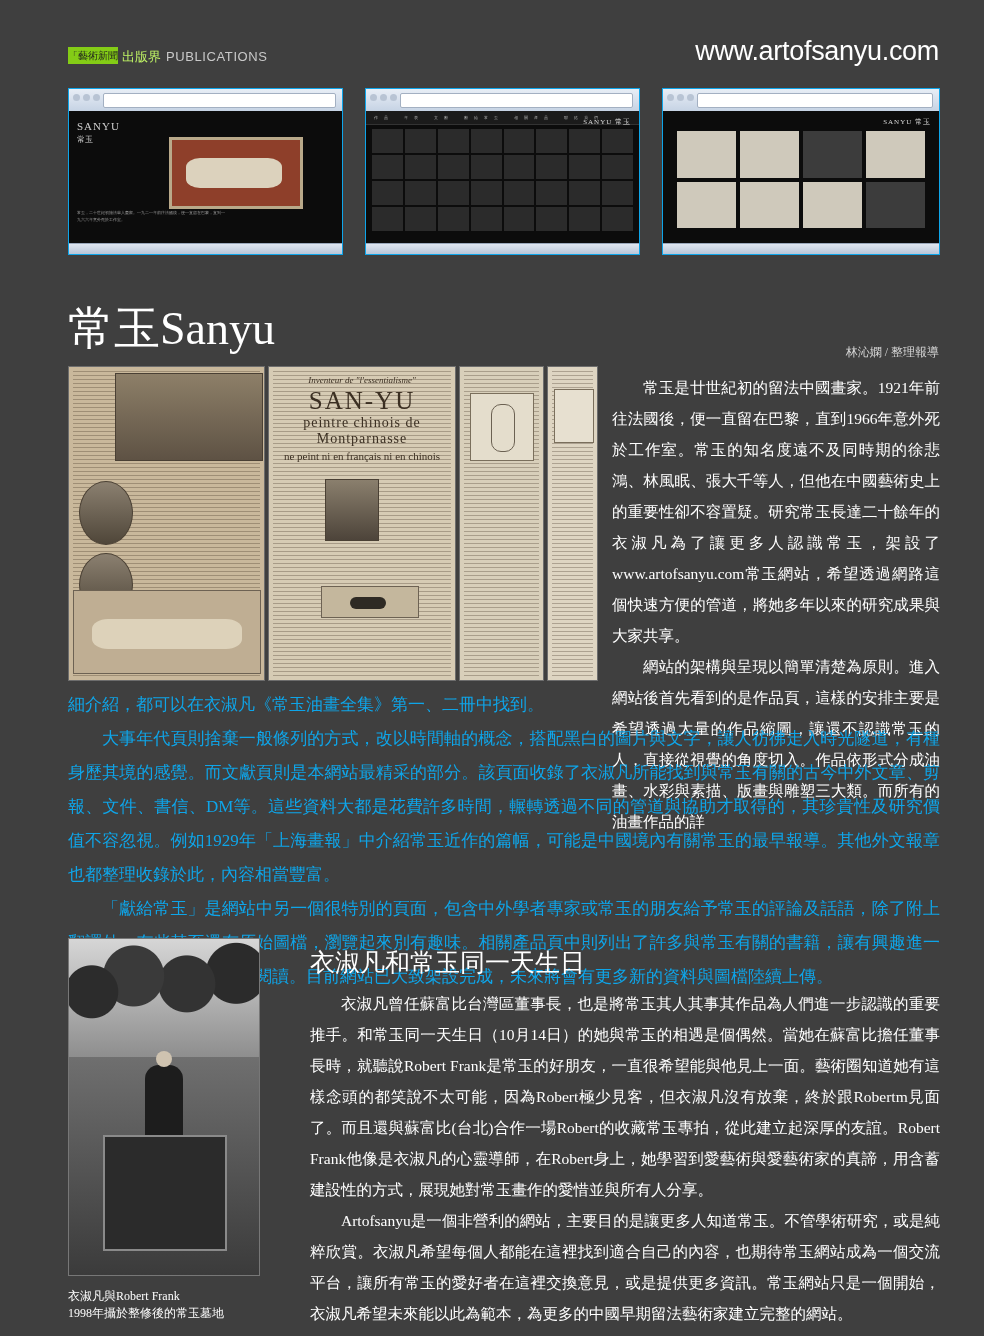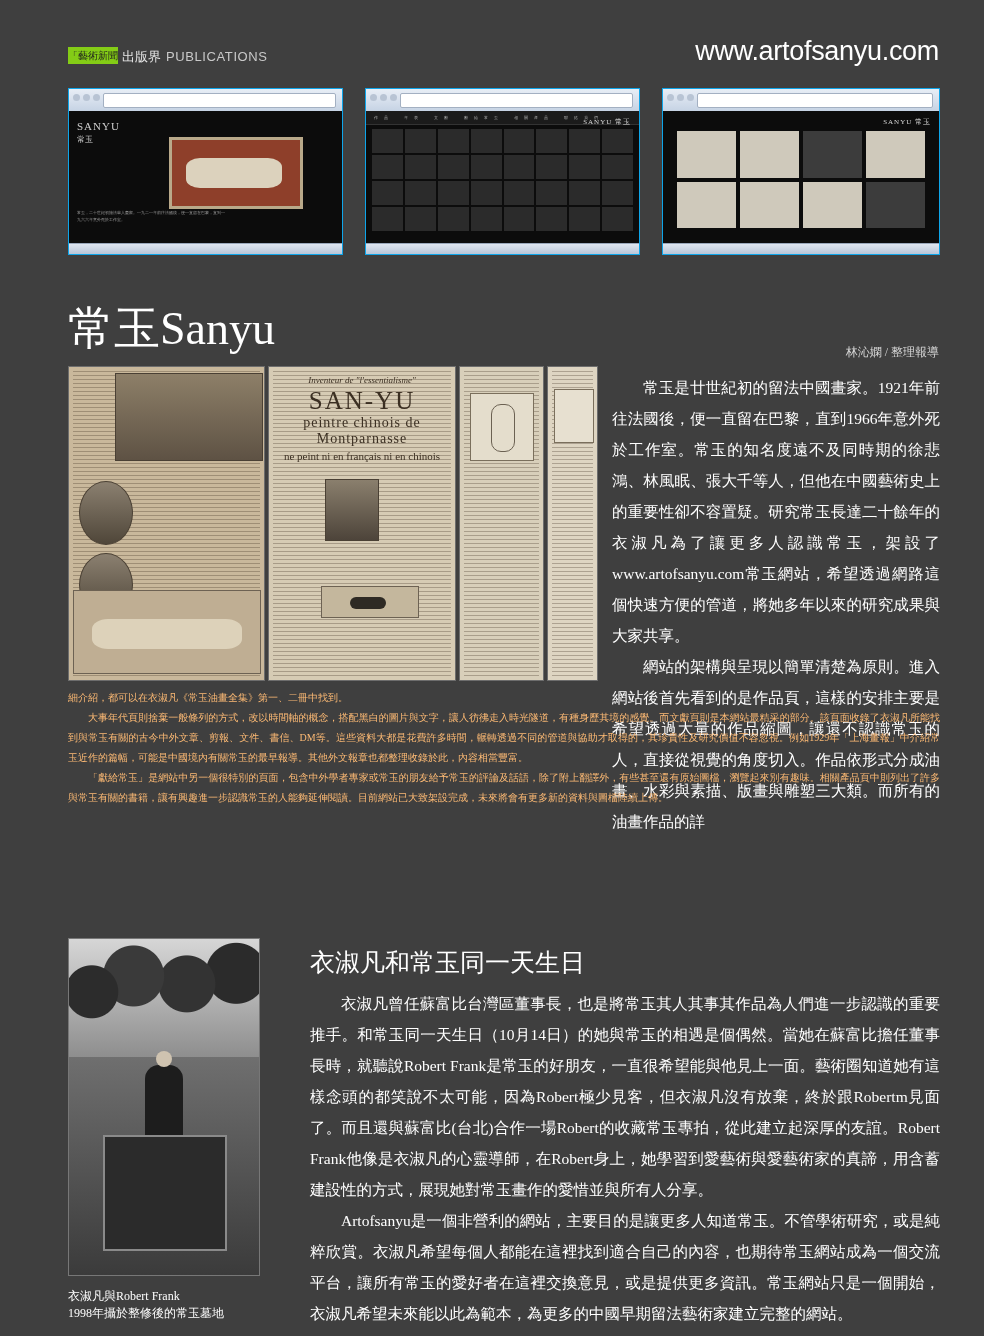--- a/index.html
+++ b/index.html
@@ -39,21 +39,21 @@
     font-size: 10px;
     line-height: 17px;
     text-align: center;
     font-family: "Liberation Sans", sans-serif;
     letter-spacing: 0px;
   }
   .hdr-cn {
     position: absolute;
     left: 122px; top: 48px;
     font-size: 13px;
-    color: #e5e5e5;
+    color: #bef264;
     font-family: "Liberation Sans", sans-serif;
   }
   .hdr-en {
     position: absolute;
     left: 166px; top: 49px;
     font-size: 13px;
     color: #c9c9c9;
     letter-spacing: 0.6px;
     font-family: "Liberation Sans", sans-serif;
   }
@@ -326,23 +326,23 @@
     text-align: justify;
     text-justify: inter-ideograph;
   }
   .col-right p { margin: 0; text-indent: 2em; }
 
   
   .col-full {
     position: absolute;
     left: 68px; top: 688px;
     width: 872px;
-    font-size: 10px;
+    font-size: 17px;
     line-height: 2.0;
-    color: #fdba74;
+    color: #0ea5e9;
     text-align: justify;
     text-justify: inter-ideograph;
   }
   .col-full p { margin: 0; }
   .col-full p.indent { text-indent: 2em; }
 
   
   .grave {
     position: absolute;
     left: 68px; top: 938px;

